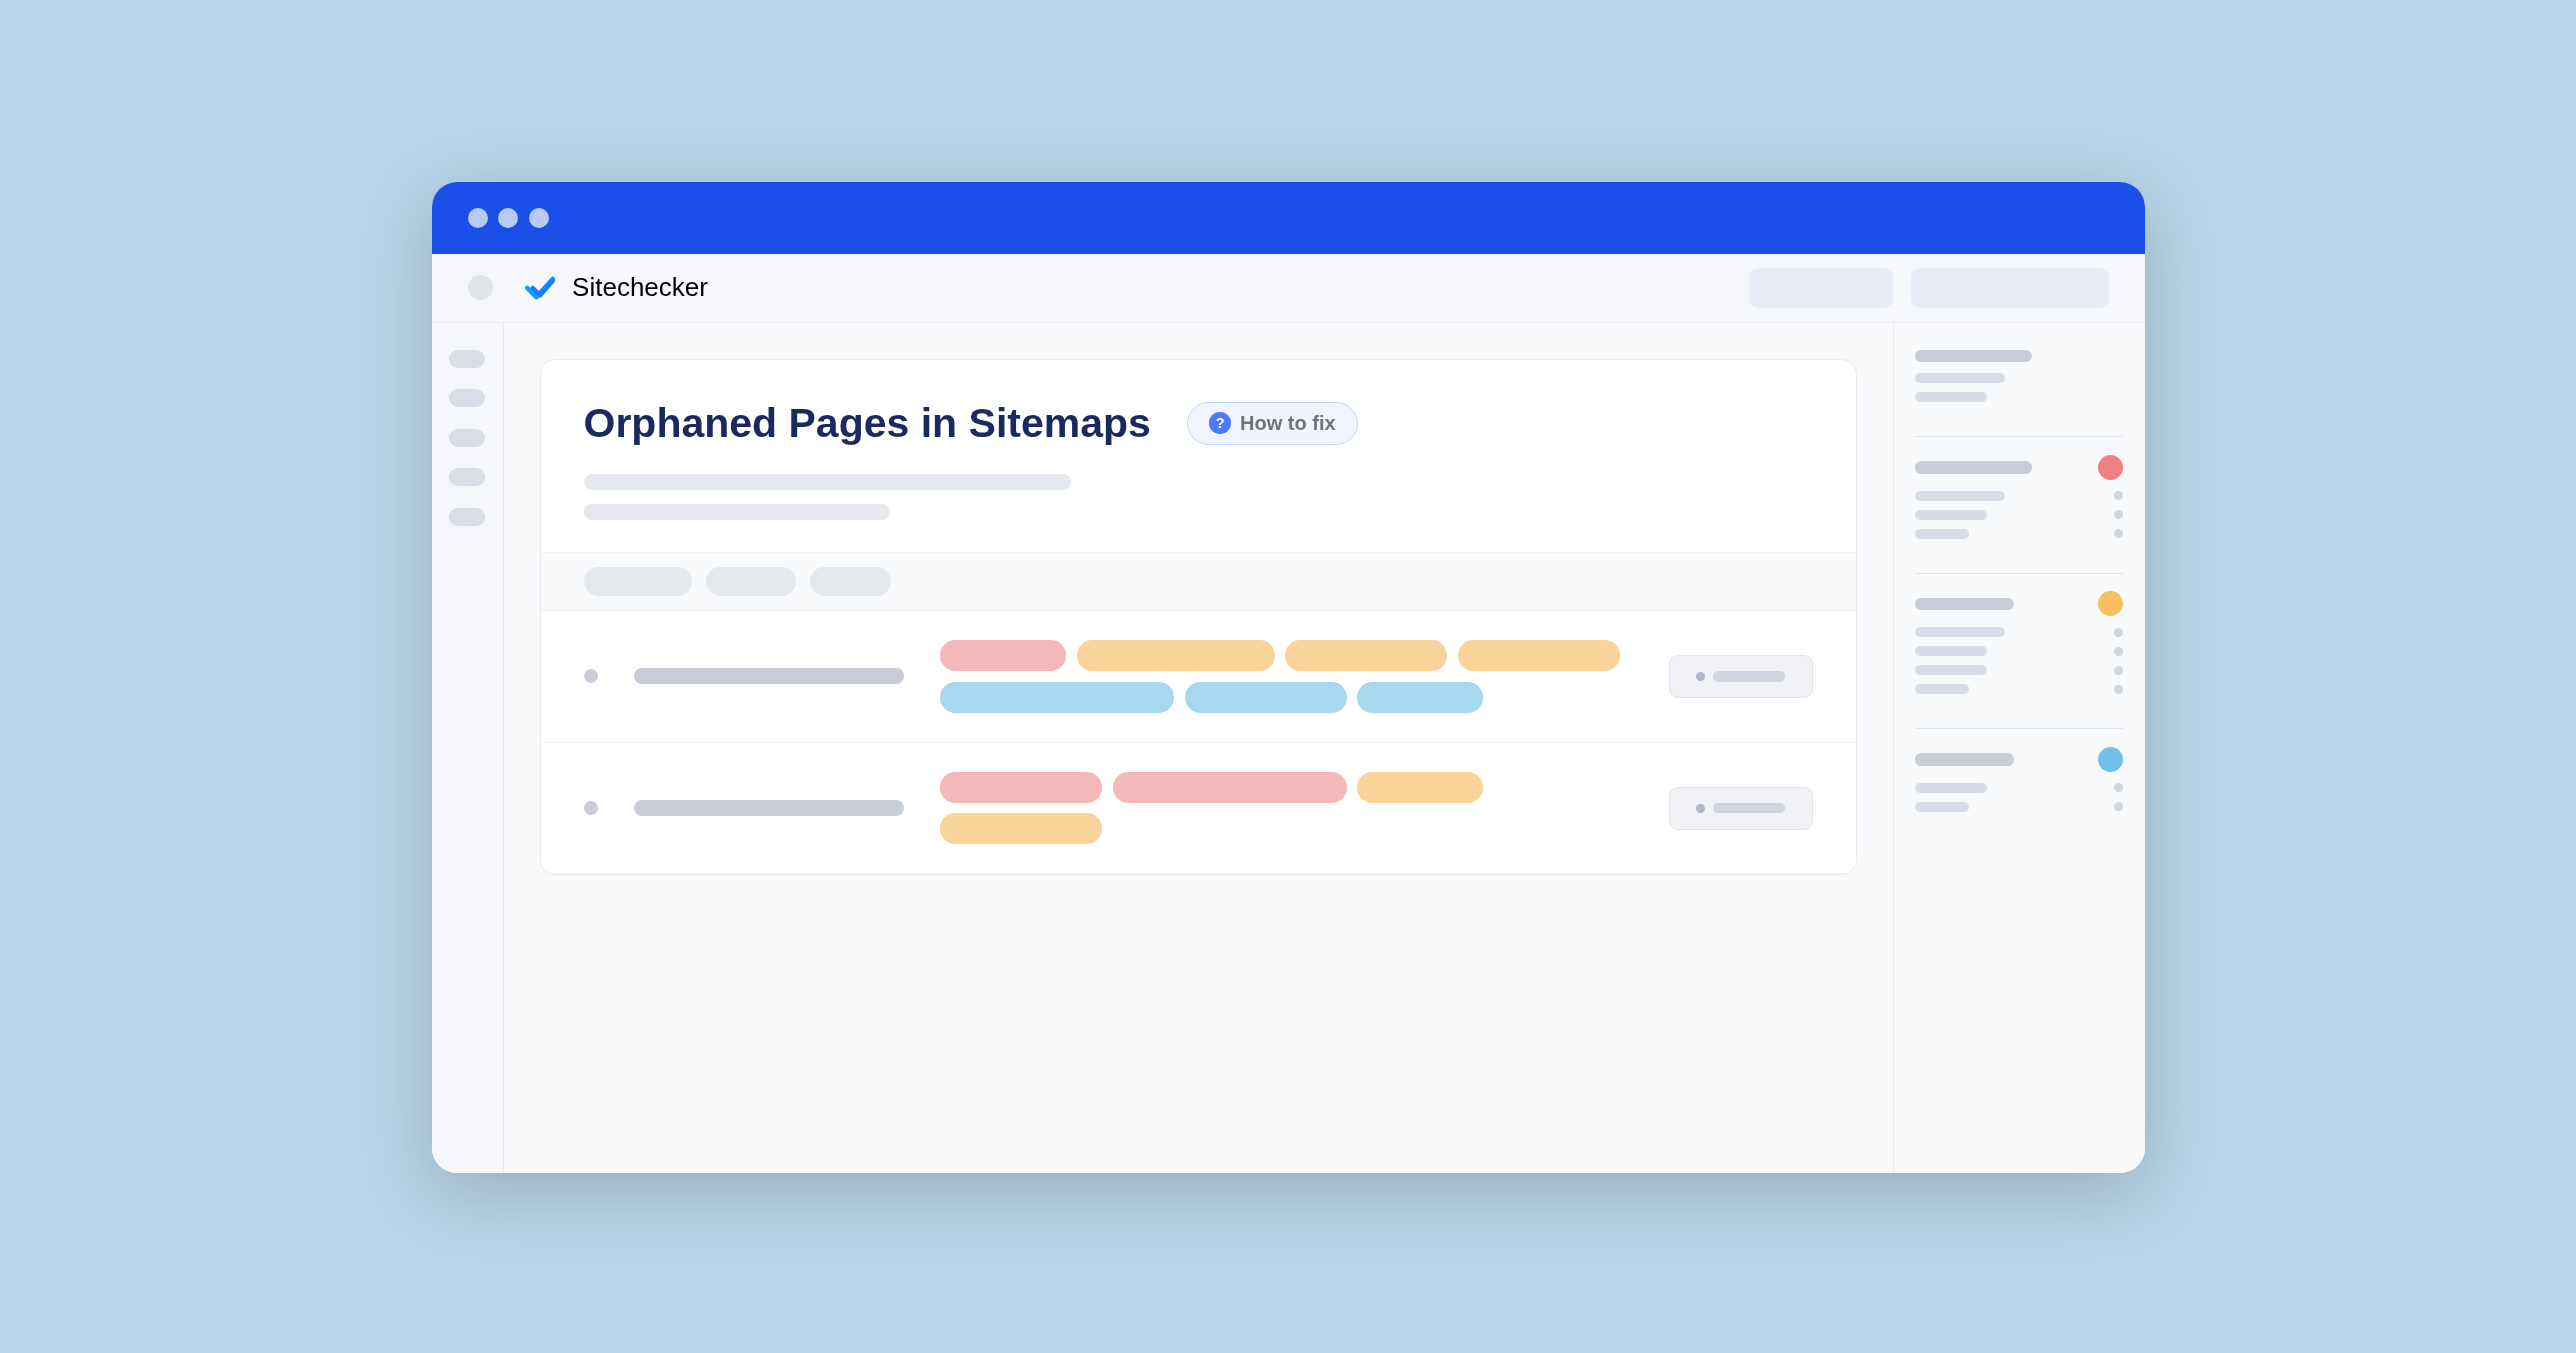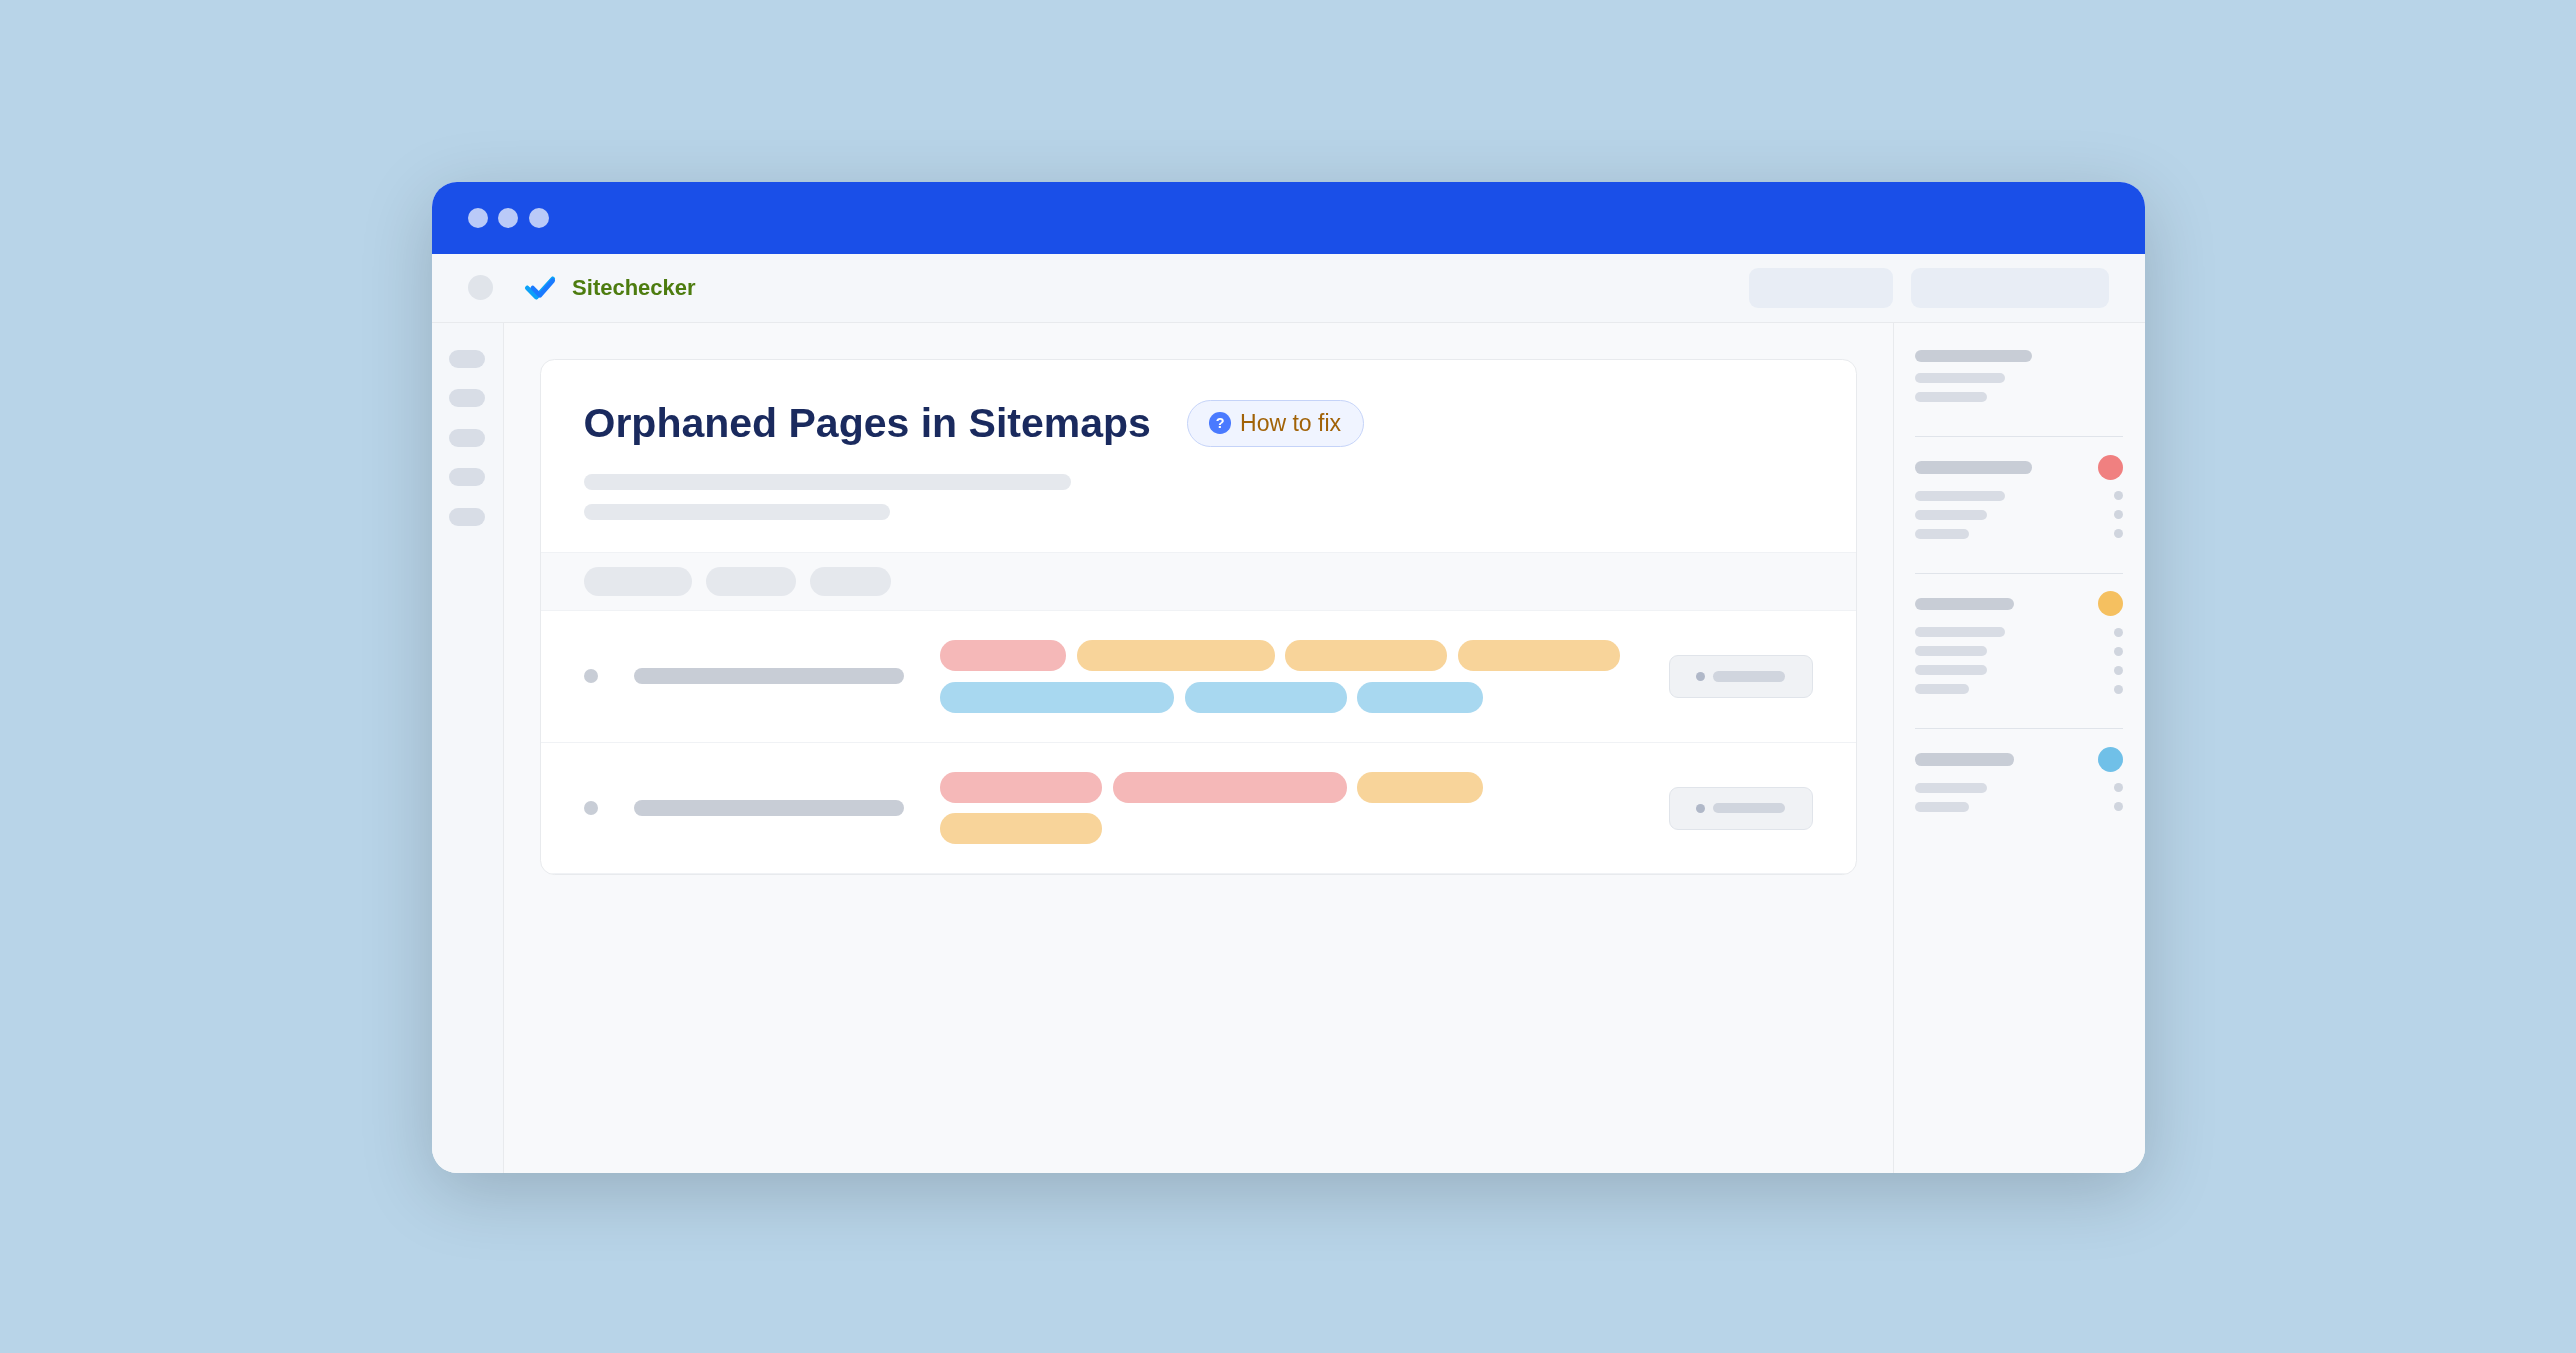--- a/index.html
+++ b/index.html
@@ -72,23 +72,23 @@
       gap: 12.6px;
       margin-left: 9px;
     }
 
     .logo-check {
       width: 40px;
       height: 40px;
     }
 
     .logo-text {
-      font-size: 22px;
-      font-weight: 700;
-      color: #4d7c0f;
+      font-size: 26px;
+      font-weight: 400;
+      color: #000000;
     }
 
     .chrome-spacer { flex: 1; }
 
     .chrome-btn {
       height: 40px;
       border-radius: 9px;
       background: #e8edf5;
     }
 
@@ -178,23 +178,23 @@
       background: #4a7aff;
       color: white;
       font-size: 14.4px;
       display: flex;
       align-items: center;
       justify-content: center;
       font-weight: 700;
     }
 
     .how-to-fix-text {
-      font-size: 23px;
-      font-weight: 400;
-      color: #a16207;
+      font-size: 20px;
+      font-weight: 700;
+      color: #737373;
     }
 
     .desc-line-1 {
       height: 16px;
       background: #e5e8ed;
       border-radius: 8px;
       width: 487px;
       margin-bottom: 14.4px;
     }
 

